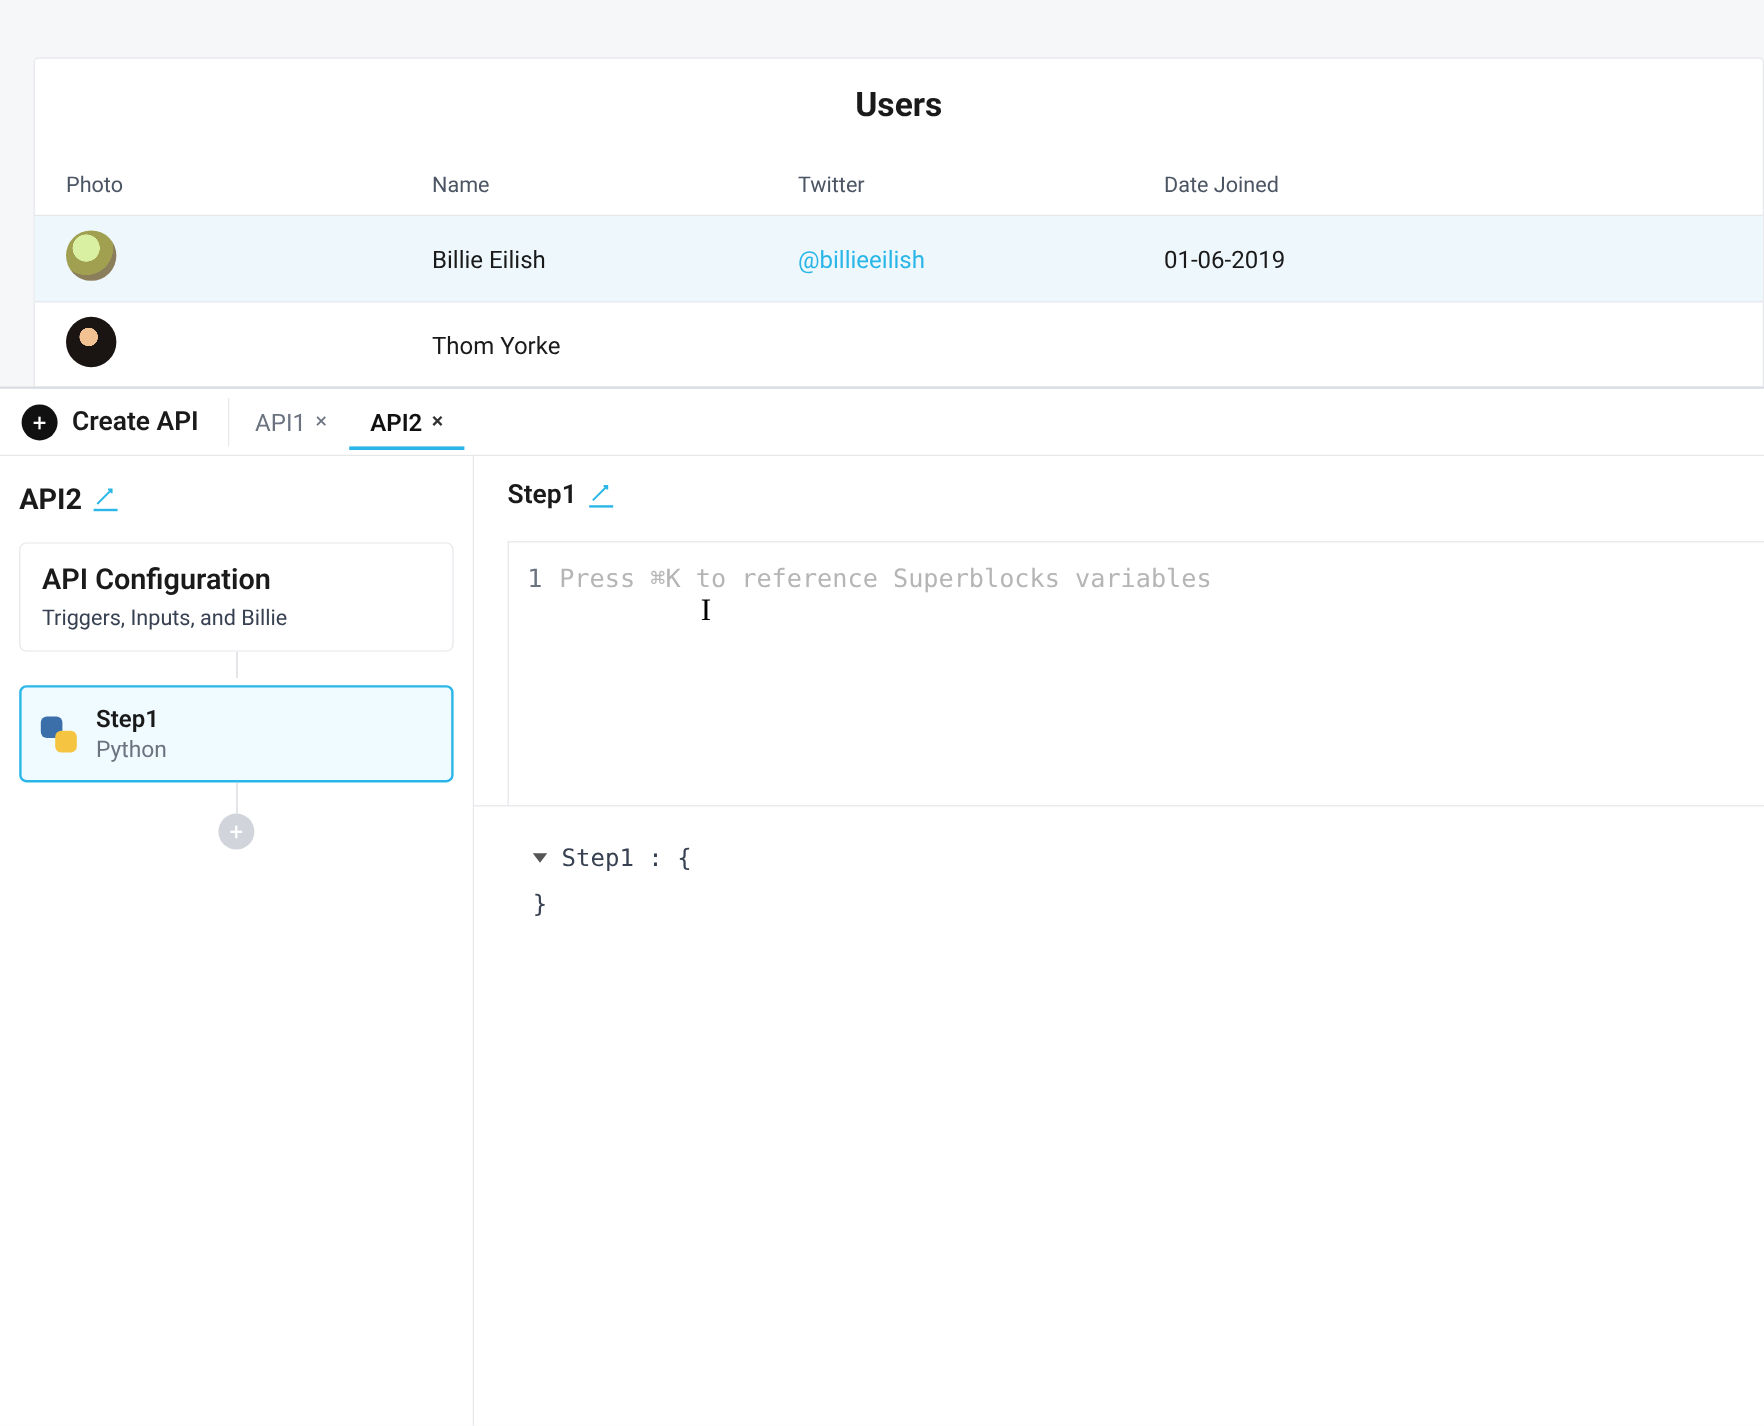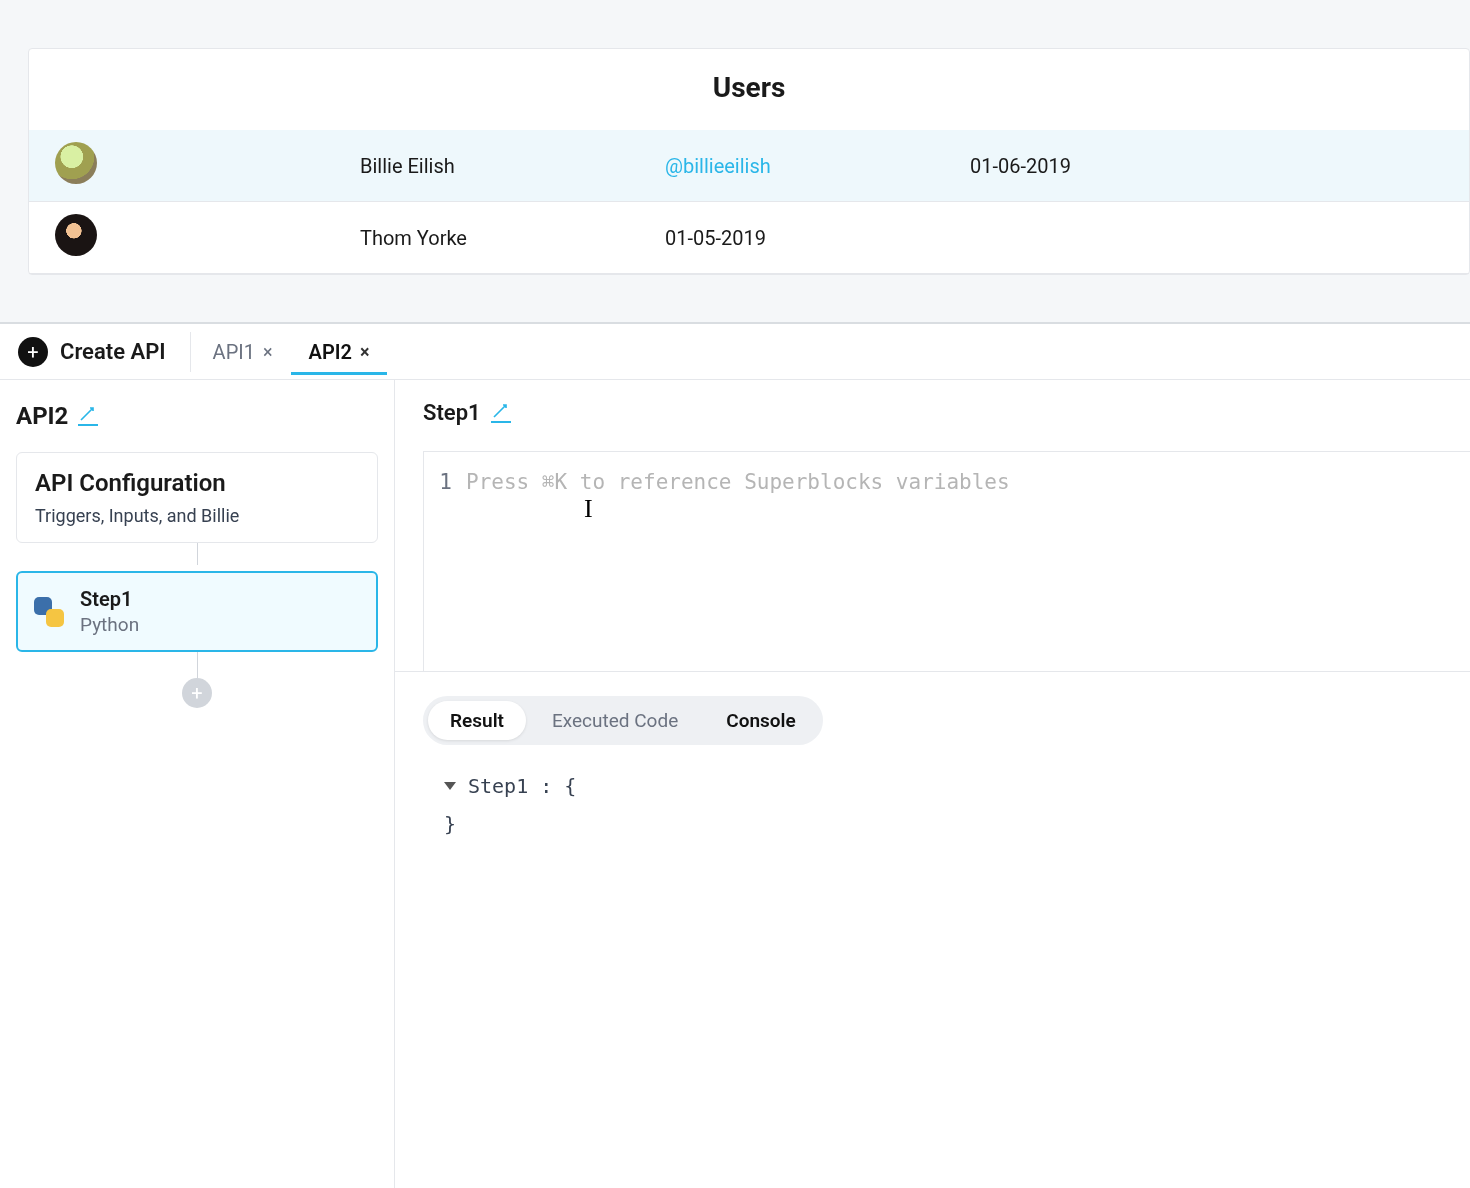--- a/index.html
+++ b/index.html
@@ -209,32 +209,37 @@
 }
 .tree-indent { display:inline-block; width:22px; border-left:1px solid #ccc; height:1.9em; margin-left:6px; margin-right:6px;}
 .undef-pill { background: #edeef0; border-radius: 4px; padding: 2px 8px; }
 </style>
 </head>
 <body>
 
 <div class="users-card">
   <div class="users-title">Users</div>
   <div class="users-table">
+    <div class="users-header-row">
+      <div class="col-photo">Photo</div>
+      <div class="col-name">Name</div>
+      <div class="col-twitter">Twitter</div>
+      <div class="col-date">Date Joined</div>
+    </div>
 
     <div class="users-data-row highlight">
       <div class="col-photo"><span class="avatar a1"></span></div>
       <div class="col-name">Billie Eilish</div>
       <div class="col-twitter">@billieeilish</div>
       <div class="col-date">01-06-2019</div>
     </div>
 
     <div class="users-data-row">
       <div class="col-photo"><span class="avatar a2"></span></div>
       <div class="col-name">Thom Yorke</div>
-      <div class="col-date">01-05-2019</div>
     </div>
   </div>
 </div>
 
 <div class="bottom-panel">
 
   <div class="tab-strip">
     <div class="create-api">
       <span class="plus-circle">+</span>
       <span>Create API</span>
@@ -293,25 +298,20 @@
 
       <div class="code-area">
         <div class="code-line">
           <span class="line-num">1</span>
           <span class="line-text">Press ⌘K to reference Superblocks variables</span>
         </div>
         <span class="text-cursor">I</span>
       </div>
 
       <div class="results-section">
-        <div class="seg-control">
-          <div class="seg-btn active">Result</div>
-          <div class="seg-btn">Executed Code</div>
-          <div class="seg-btn bold">Console</div>
-        </div>
 
         <div class="result-tree">
           <div class="tree-row">
             <span class="caret-down"></span>
             <span>Step1 : {</span>
           </div>
           <div class="tree-row">
             <span>}</span>
           </div>
         </div>

